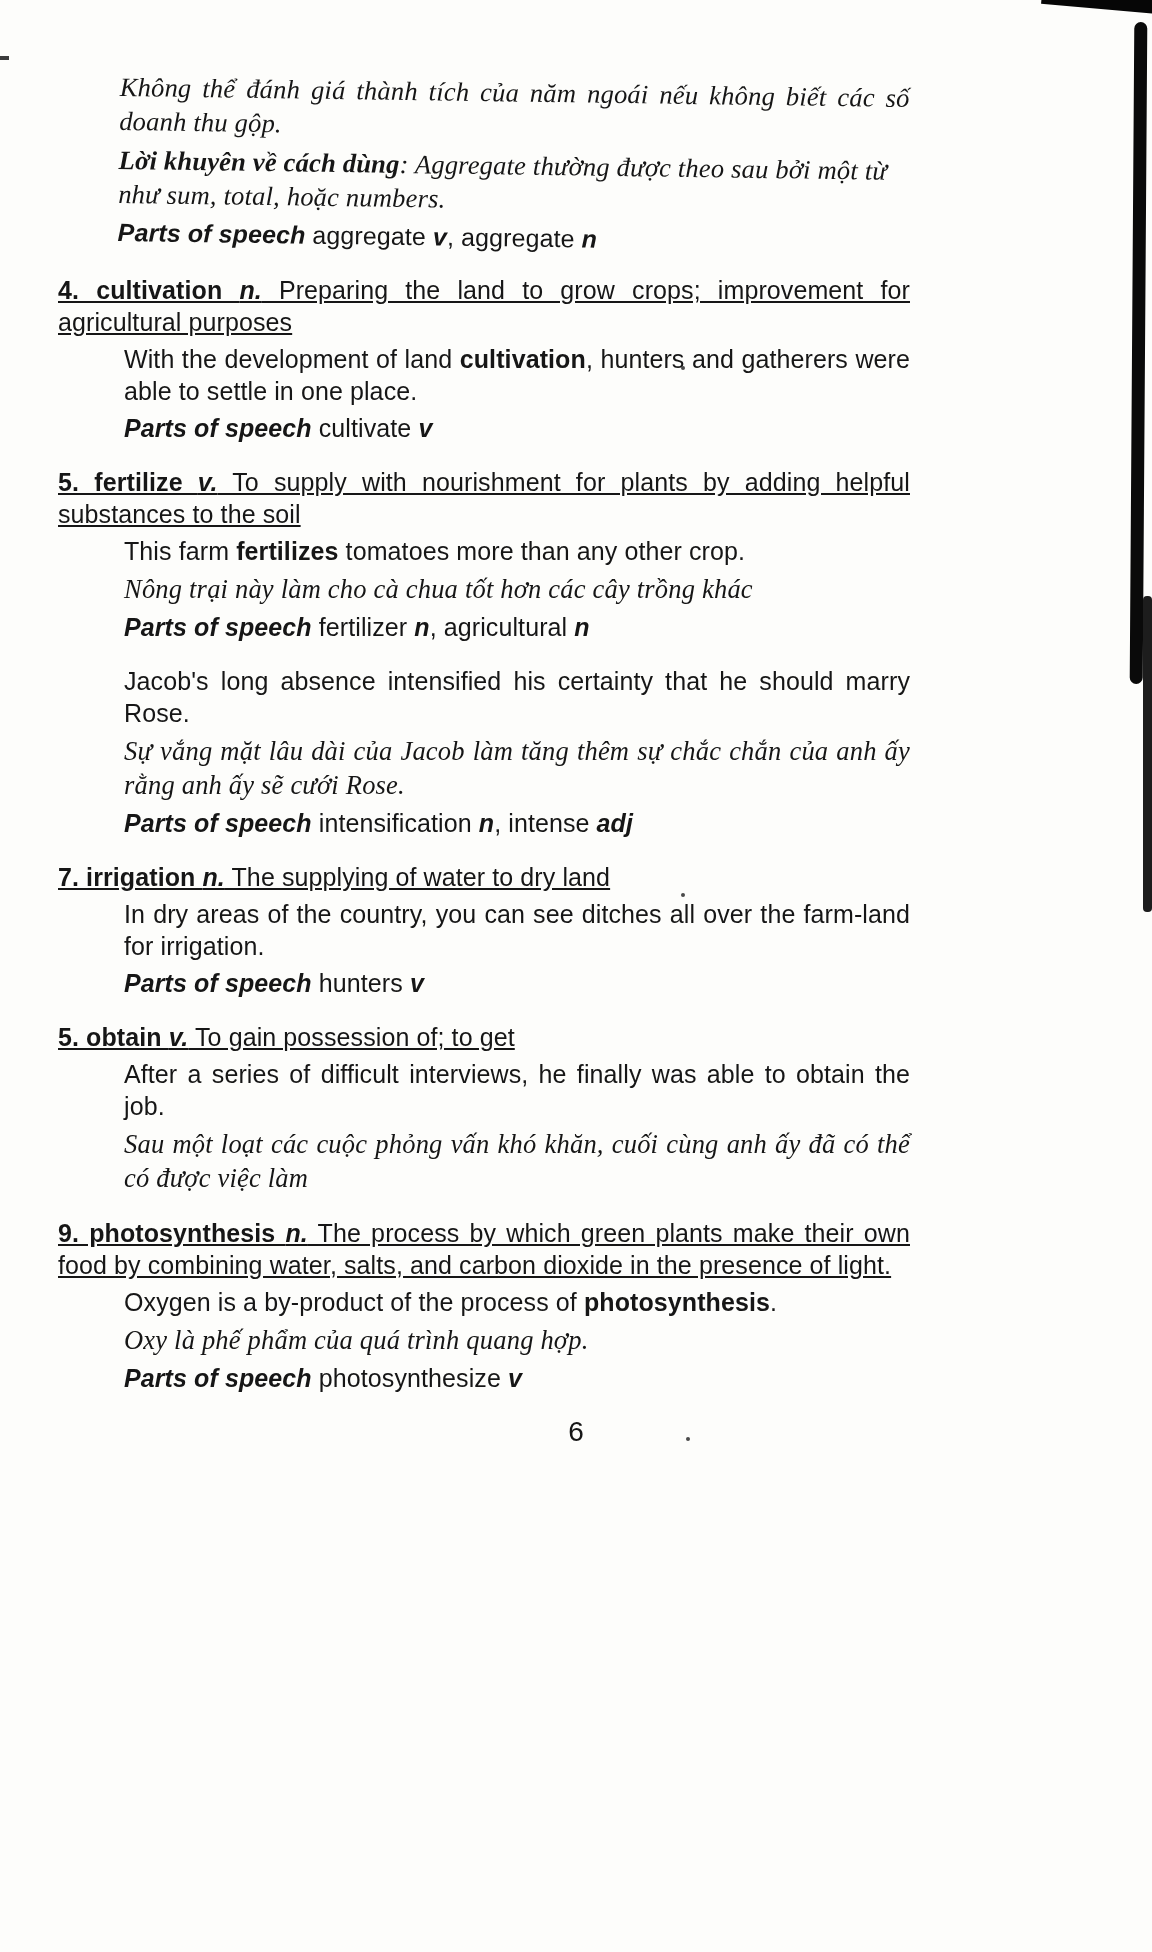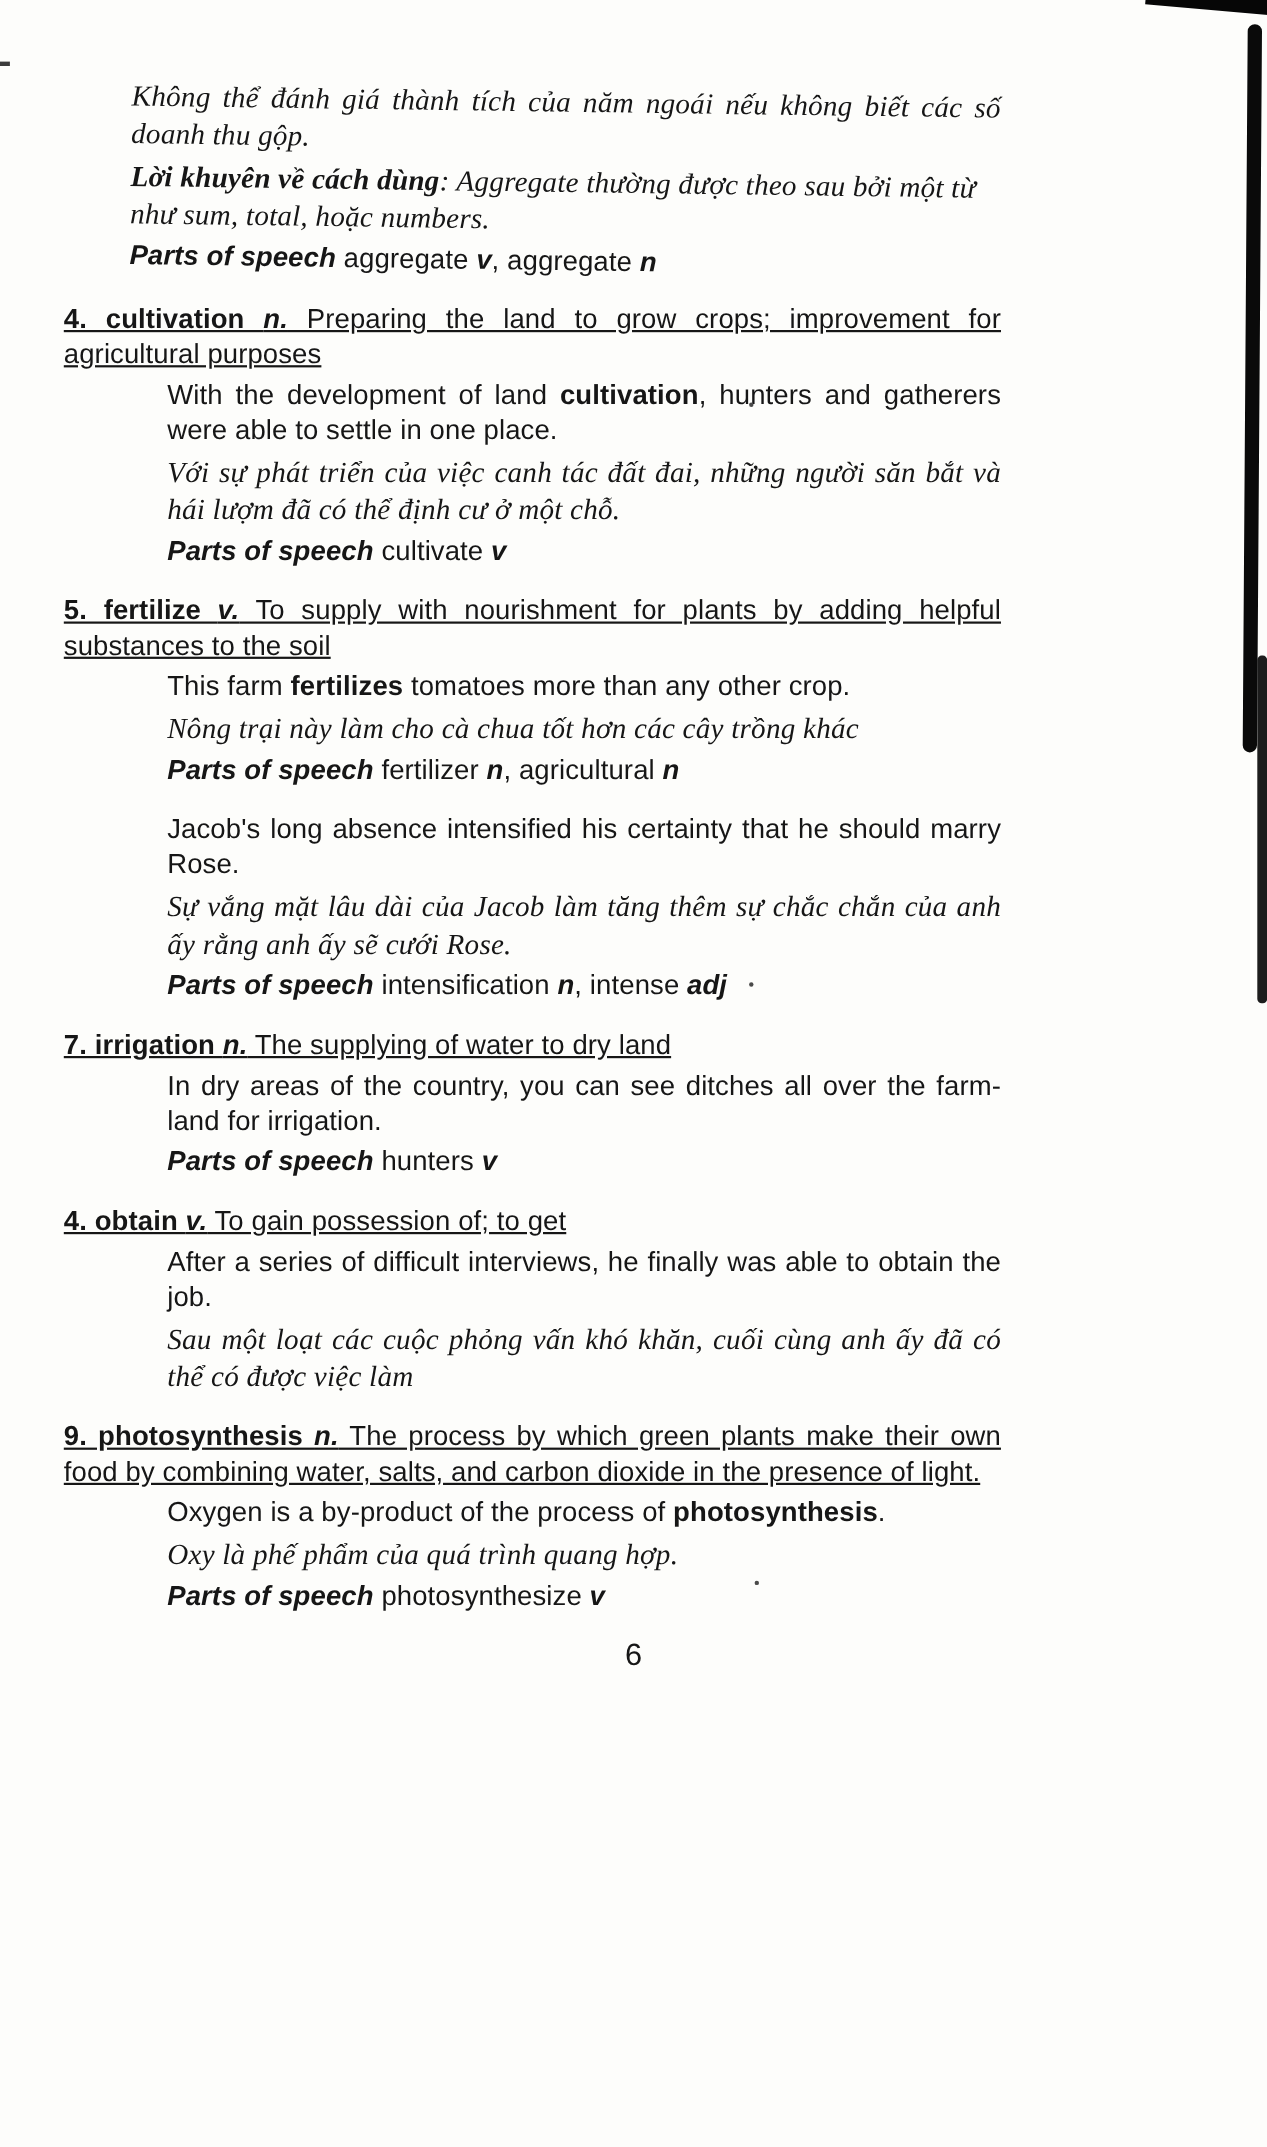--- a/index.html
+++ b/index.html
@@ -41,21 +41,21 @@
   .b { font-weight: bold; }
   .i { font-style: italic; }
 
   .intro {
     margin-left: 62px;
     margin-bottom: 26px;
     transform: rotate(0.8deg);
     transform-origin: 0 0;
   }
   .entry { margin-bottom: 22px; }
-  .sub { margin-left: 94px; }
+  .sub { margin-left: 66px; }
 
   .page-number {
     font-size: 28px;
     text-align: center;
     position: relative;
     left: 92px;   
     margin-top: 22px;
   }
 
   
@@ -93,21 +93,20 @@
   <section class="intro">
     <p class="viet translation">Không thể đánh giá thành tích của năm ngoái nếu không biết các số doanh thu gộp.</p>
     <p class="viet"><span class="b">Lời khuyên về cách dùng</span><span>: Aggregate thường được theo sau bởi một từ như sum, total, hoặc numbers.</span></p>
     <p class="pos"><span class="b i">Parts of speech</span><span> aggregate </span><span class="b i">v</span><span>, aggregate </span><span class="b i">n</span></p>
   </section>
 
   <section class="entry">
     <p class="head"><span class="b">4. cultivation </span><span class="b i">n.</span><span>  Preparing the land to grow crops; improvement for agricultural purposes</span></p>
     <div class="sub">
       <p class="example"><span>With the development of land </span><span class="b">cultivation</span><span>, hunters and gatherers were able to settle in one place.</span></p>
-      <p class="viet translation">Với sự phát triển của việc canh tác đất đai, những người săn bắt và hái lượm đã có thể định cư ở một chỗ.</p>
       <p class="pos"><span class="b i">Parts of speech</span><span> cultivate </span><span class="b i">v</span></p>
     </div>
   </section>
 
   <section class="entry">
     <p class="head"><span class="b">5. fertilize </span><span class="b i">v.</span><span>  To supply with nourishment for plants by adding helpful substances to the soil</span></p>
     <div class="sub">
       <p class="example"><span>This farm </span><span class="b">fertilizes</span><span> tomatoes more than any other crop.</span></p>
       <p class="viet translation">Nông trại này làm cho cà chua tốt hơn các cây trồng khác</p>
       <p class="pos"><span class="b i">Parts of speech</span><span> fertilizer </span><span class="b i">n</span><span>, agricultural </span><span class="b i">n</span></p>
@@ -124,21 +123,21 @@
 
   <section class="entry">
     <p class="head"><span class="b">7. irrigation </span><span class="b i">n.</span><span>  The supplying of water to dry land</span></p>
     <div class="sub">
       <p class="example"><span>In dry areas of the country, you can see ditches all over the farm-land for irrigation.</span></p>
       <p class="pos"><span class="b i">Parts of speech</span><span> hunters </span><span class="b i">v</span></p>
     </div>
   </section>
 
   <section class="entry">
-    <p class="head"><span class="b">4. obtain </span><span class="b i">v.</span><span>  To gain possession of; to get</span></p>
+    <p class="head"><span class="b">5. obtain </span><span class="b i">v.</span><span>  To gain possession of; to get</span></p>
     <div class="sub">
       <p class="example"><span>After a series of difficult interviews, he finally was able to obtain the job.</span></p>
       <p class="viet translation">Sau một loạt các cuộc phỏng vấn khó khăn, cuối cùng anh ấy đã có thể có được việc làm</p>
     </div>
   </section>
 
   <section class="entry">
     <p class="head"><span class="b">9. photosynthesis </span><span class="b i">n.</span><span>  The process by which green plants make their own food by combining water, salts, and carbon dioxide in the presence of light.</span></p>
     <div class="sub">
       <p class="example"><span>Oxygen is a by-product of the process of </span><span class="b">photosynthesis</span><span>.</span></p>

